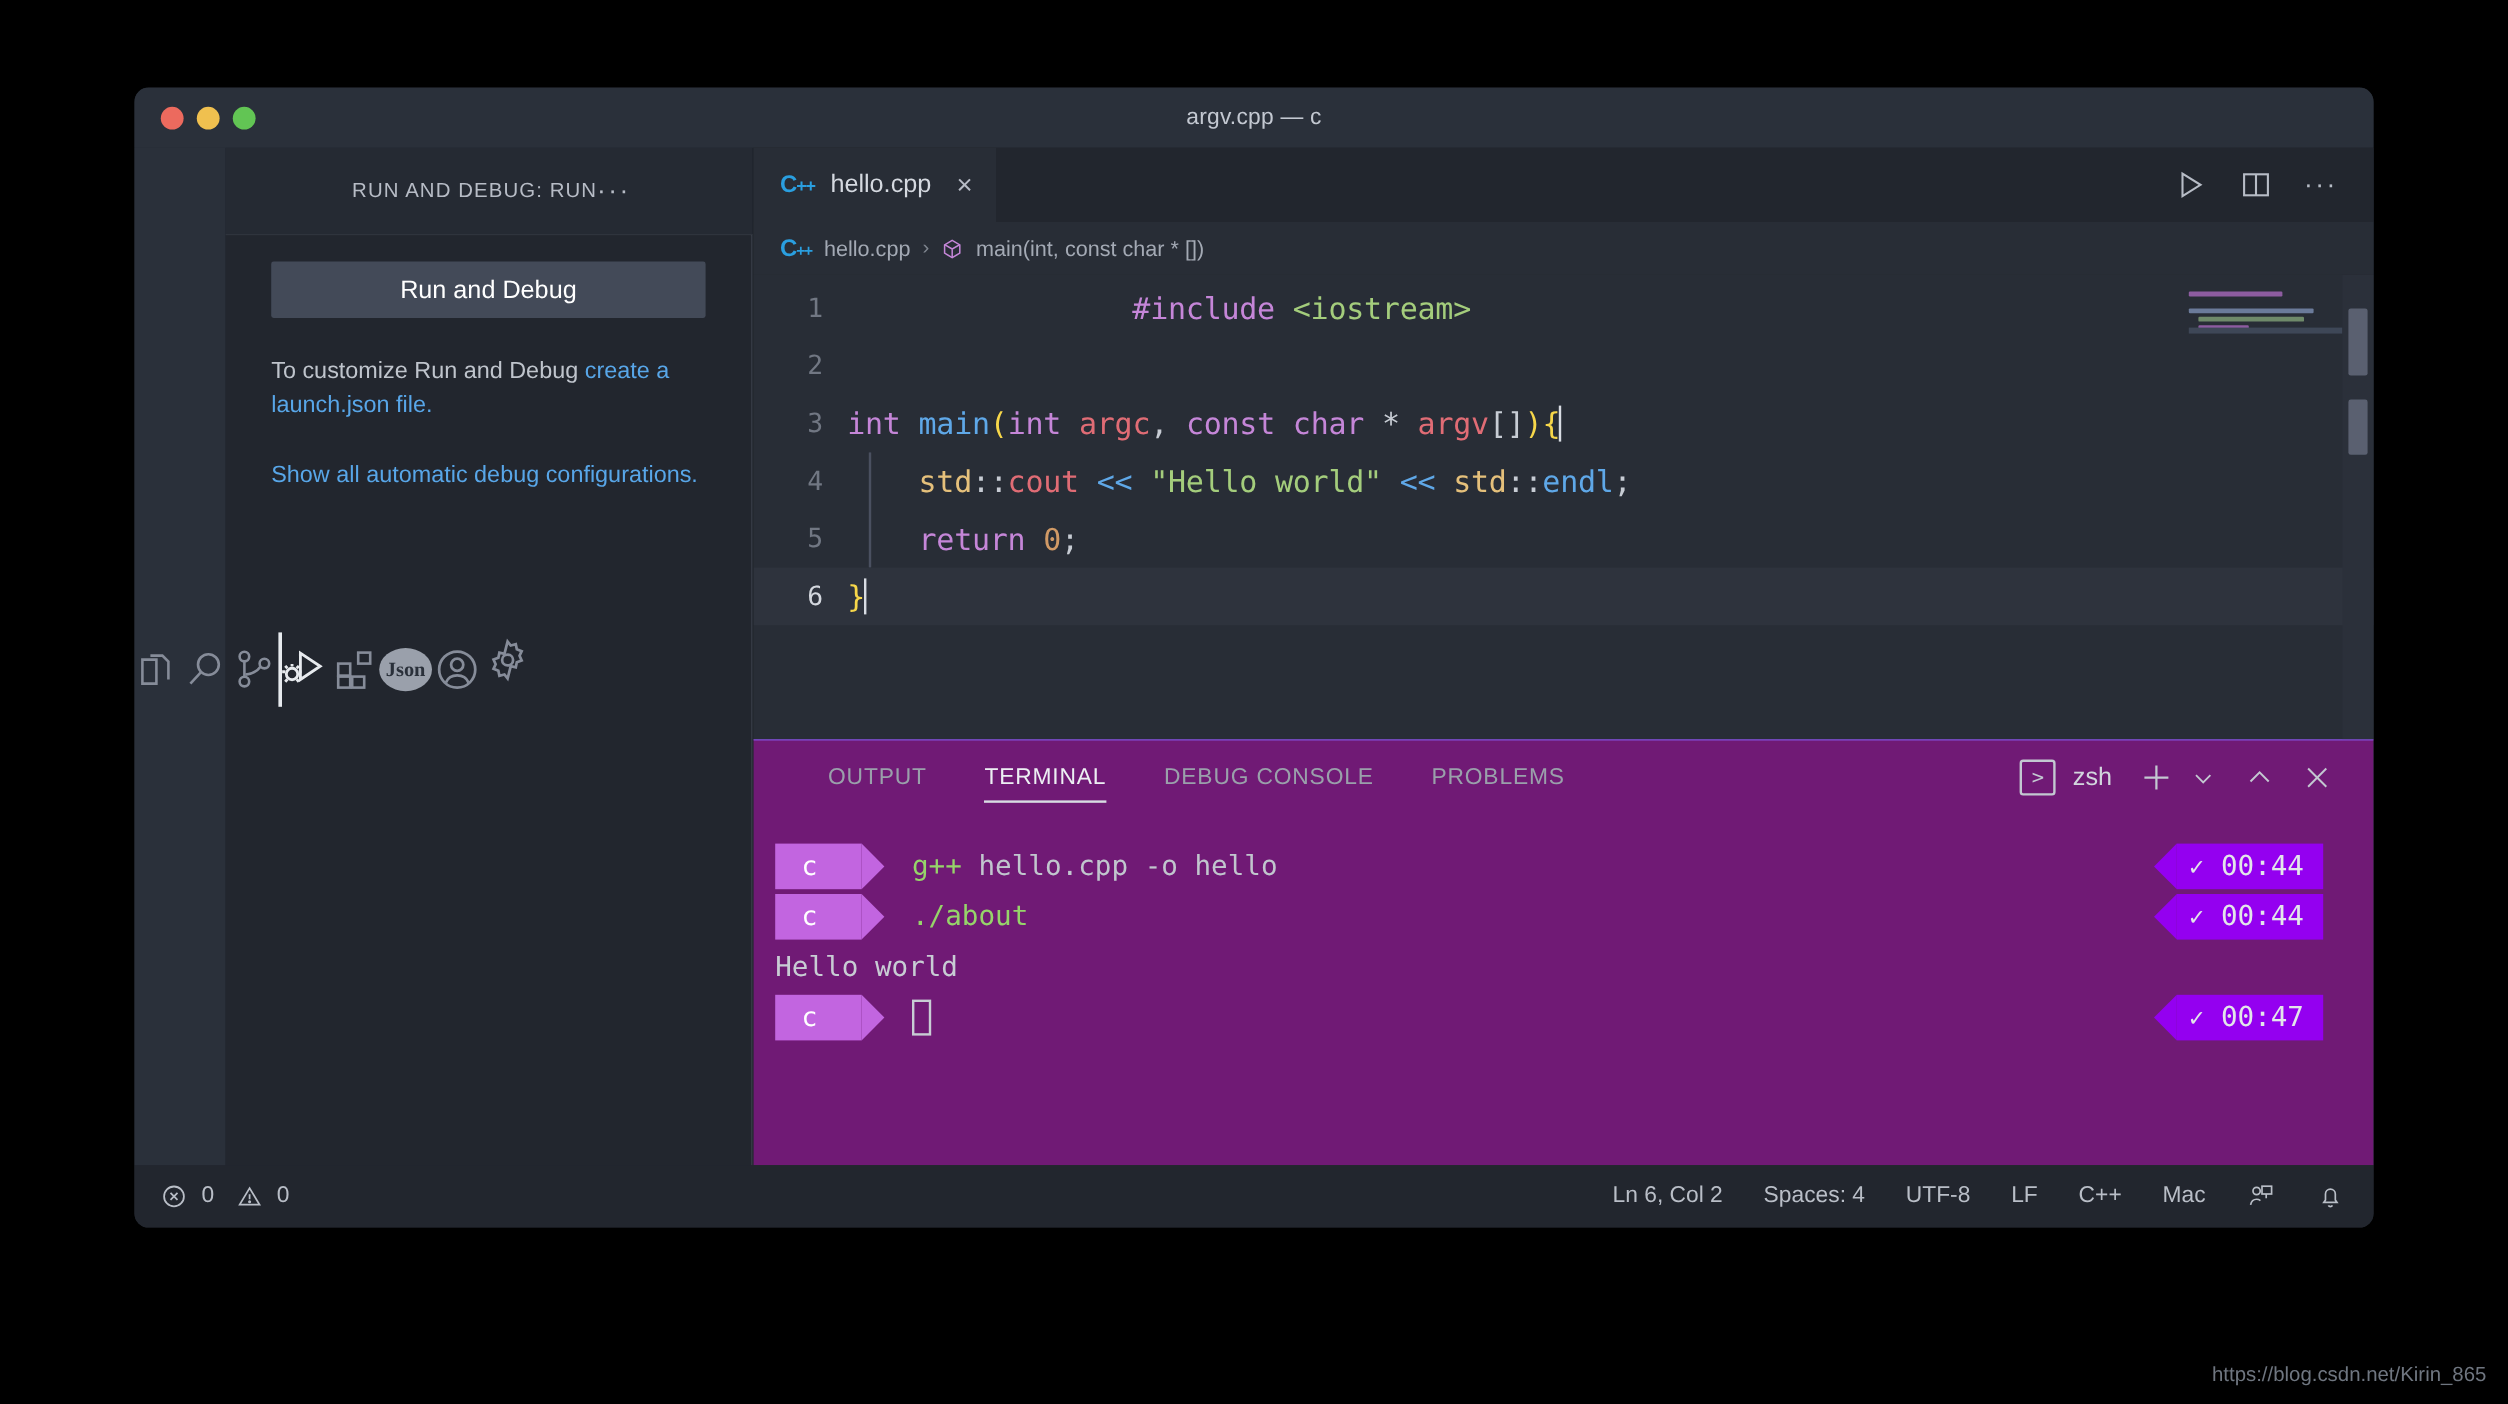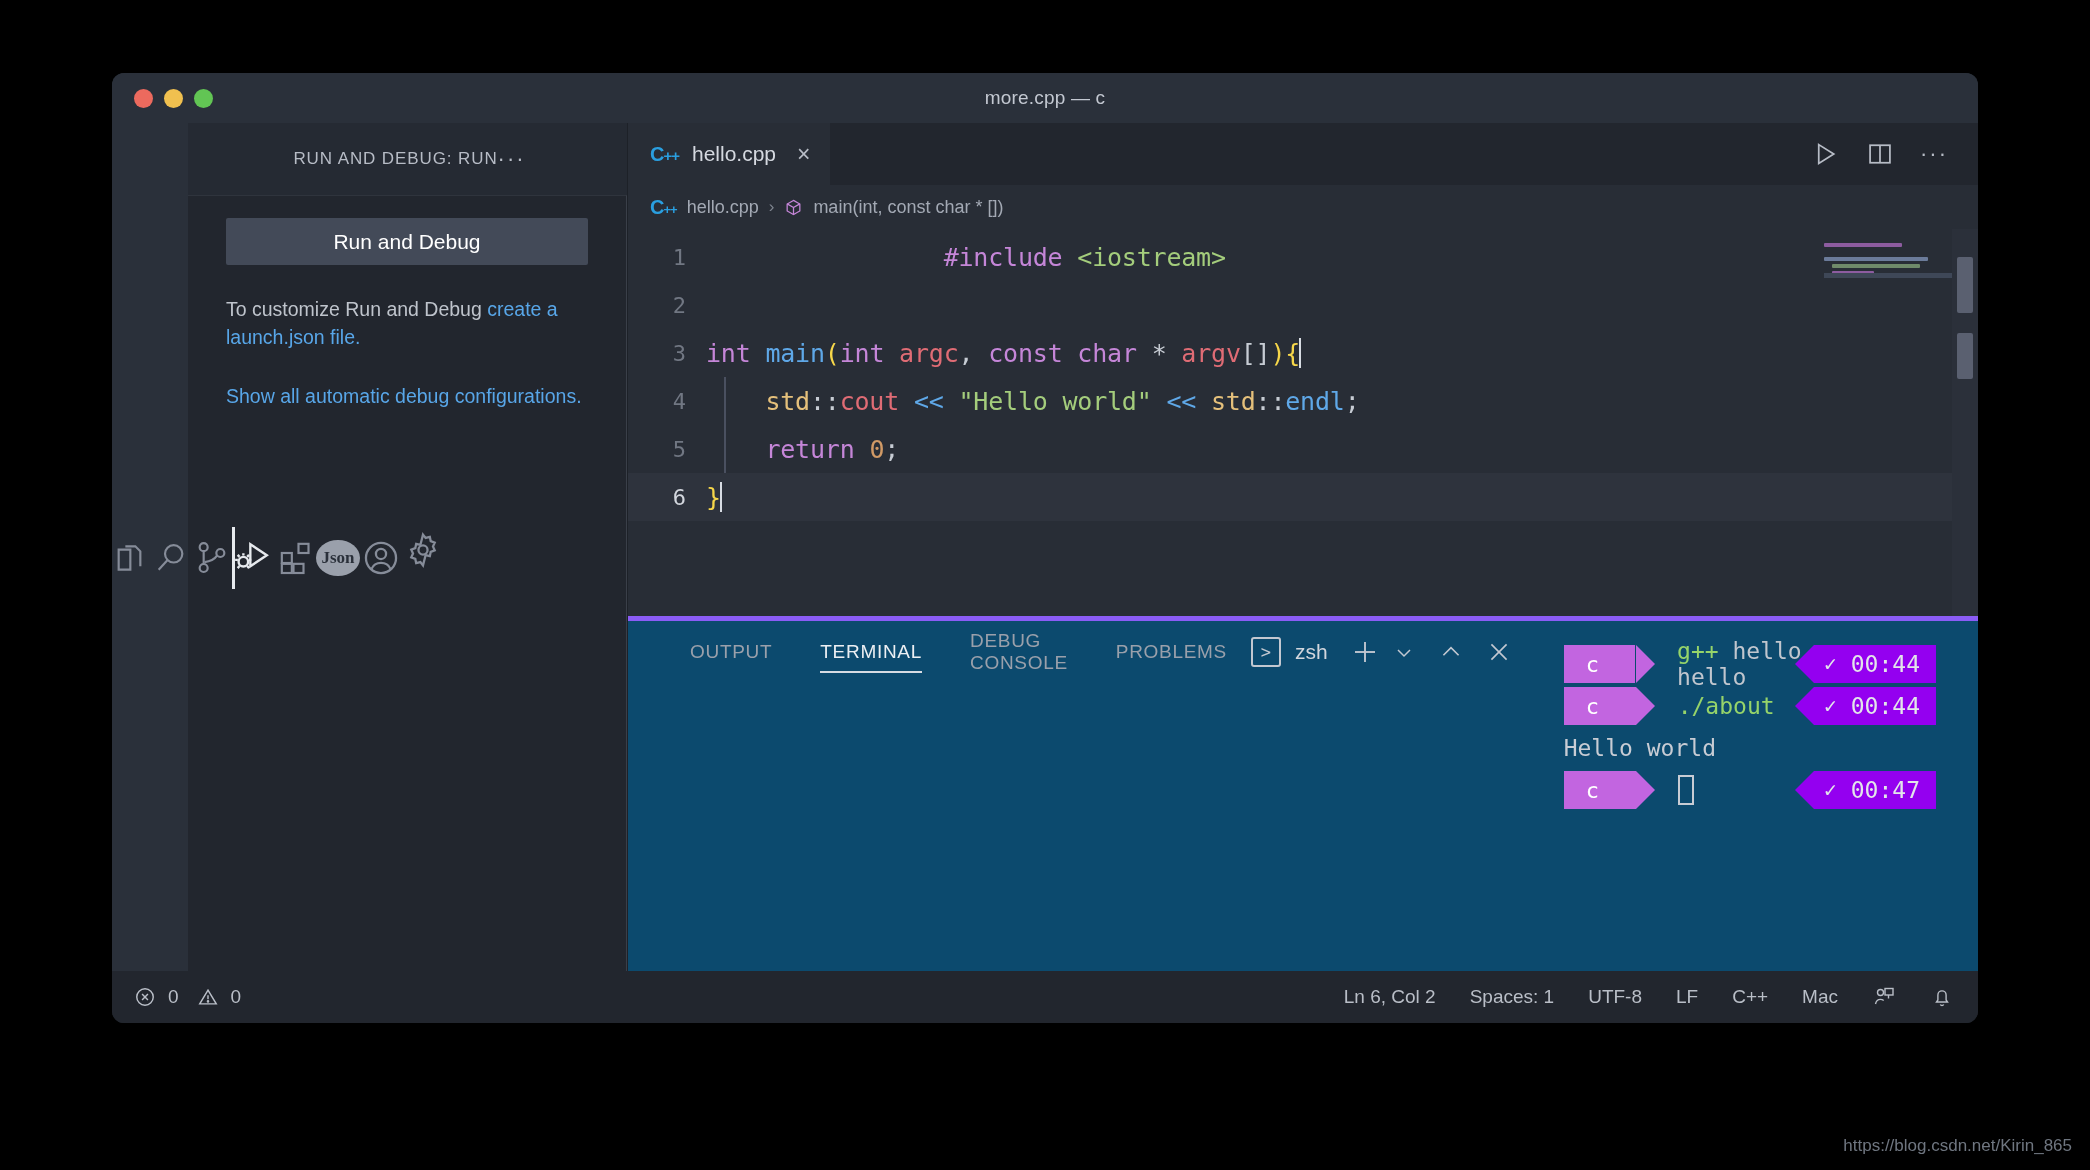--- a/index.html
+++ b/index.html
@@ -197,23 +197,23 @@
   .vscroll {
     position: absolute; right: 0; top: 0; width: 26px; bottom: 0; background: #2b303a;
   }
   .vscroll-thumb {
     position: absolute; left: 5px; width: 16px; background: #5a6070; border-radius: 2px;
   }
 
   
   .panel {
     flex: 0 0 355px; height: 355px;
-    background: #0c4a6e;
-    border-top: 5px solid #8b5cf6;
-    display: flex; flex-direction: row;
+    background: #701a75;
+    border-top: 1px solid #8b5cf6;
+    display: flex; flex-direction: column;
   }
   .panel-tabs {
     height: 62px; flex: 0 0 62px;
     display: flex; align-items: center; gap: 0;
     padding-left: 38px;
   }
   .p-tab {
     font-size: 19px; letter-spacing: 0.7px; color: #9aa0ab;
     padding: 0 24px; height: 62px; display: flex; align-items: center;
     position: relative; cursor: pointer;
@@ -301,21 +301,21 @@
 <div class="desktop">
 
   <div class="window">
 
     <div class="titlebar">
       <div class="traffic">
         <div class="light red"></div>
         <div class="light yellow"></div>
         <div class="light green"></div>
       </div>
-      <div class="title-text">more.cpp — c</div>
+      <div class="title-text">argv.cpp — c</div>
     </div>
 
     <div class="body-row">
 
       <div class="activitybar">
 
         <div class="act-item">
           <span>
             <svg width="40" height="40" viewBox="0 0 24 24" fill="none" stroke="currentColor" stroke-width="1.3">
               <path d="M4 7h7v12H4z"></path>
@@ -600,21 +600,21 @@
               <path d="M12 4.5L21 19.5H3z"></path>
               <line x1="12" y1="10" x2="12" y2="14.5"></line>
               <circle cx="12" cy="16.8" r="0.6" fill="currentColor"></circle>
             </svg>
         </span>
         <span class="sb-item">0</span>
       </div>
 
       <div class="sb-right">
         <span class="sb-item">Ln 6, Col 2</span>
-        <span class="sb-item">Spaces: 1</span>
+        <span class="sb-item">Spaces: 4</span>
         <span class="sb-item">UTF-8</span>
         <span class="sb-item">LF</span>
         <span class="sb-item">C++</span>
         <span class="sb-item">Mac</span>
         <span>
           <svg width="24" height="24" viewBox="0 0 24 24" fill="none" stroke="currentColor" stroke-width="1.4">
             <circle cx="8.5" cy="7.5" r="3"></circle>
               <path d="M3.5 19c.6-3 2.6-4.6 5-4.6 1.2 0 2.3.4 3.2 1.1"></path>
             <rect x="13" y="3.5" width="8" height="6.5"></rect>
               <path d="M16.5 13.5V10"></path>

